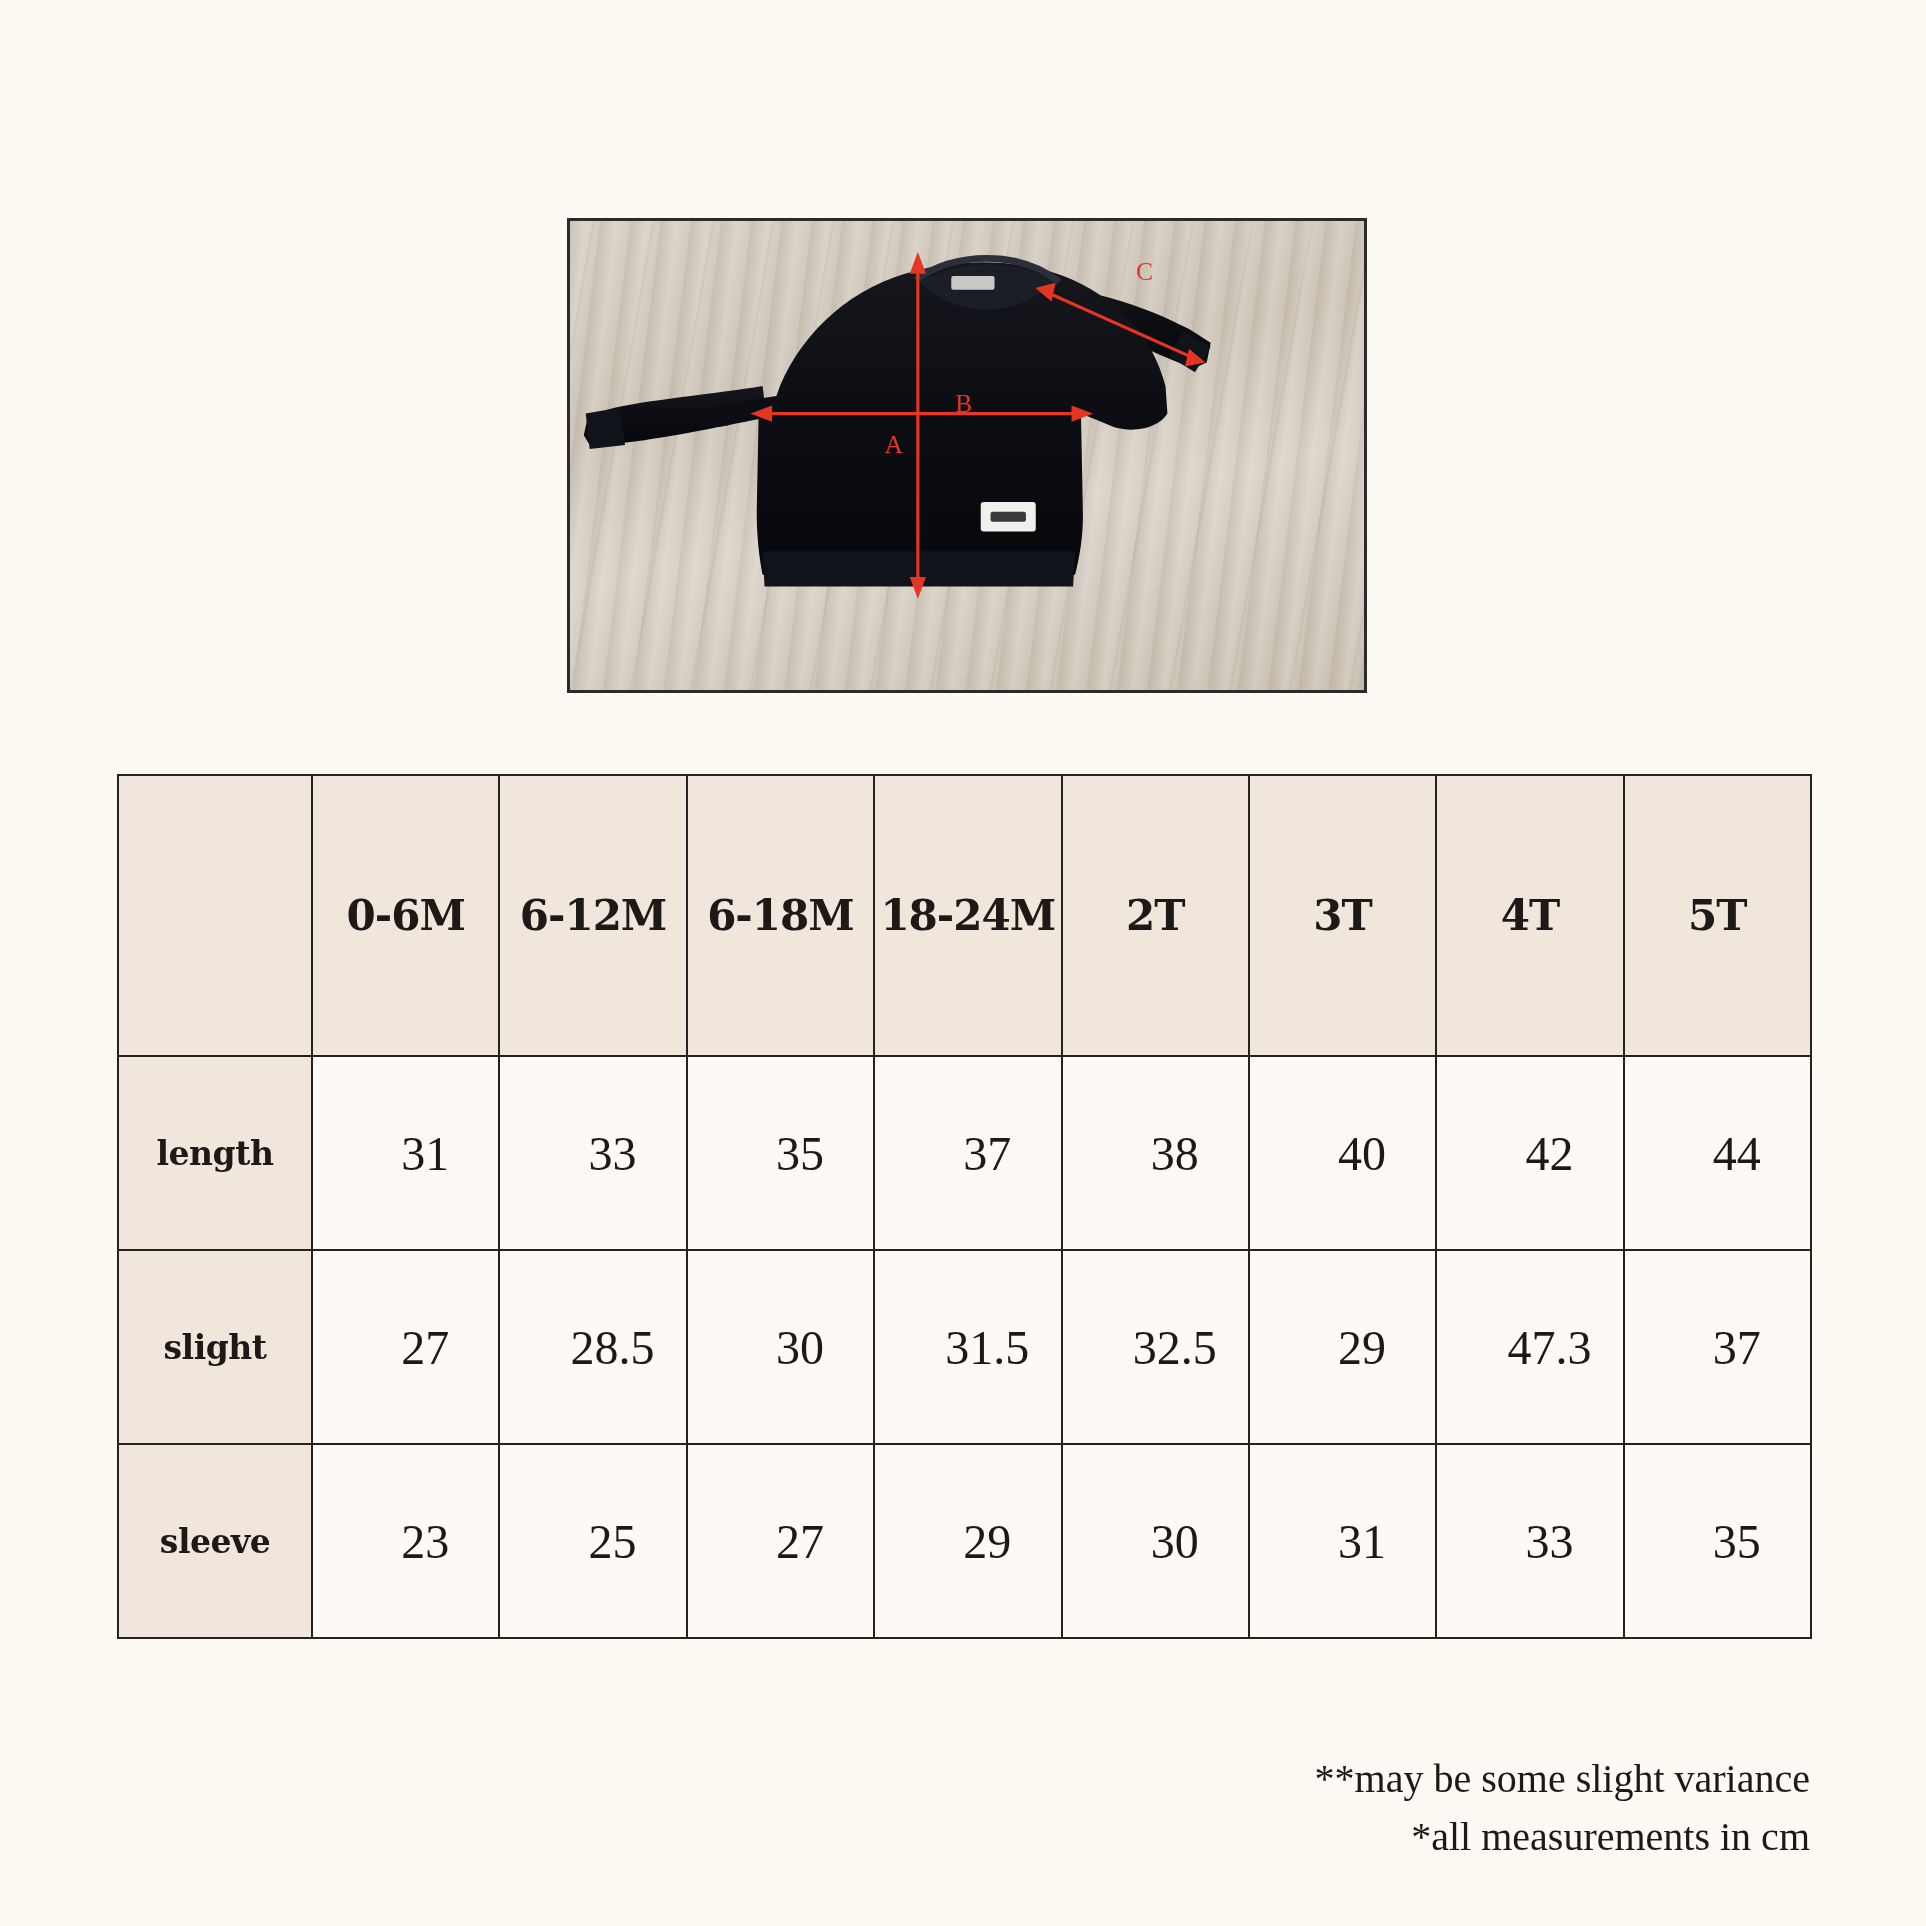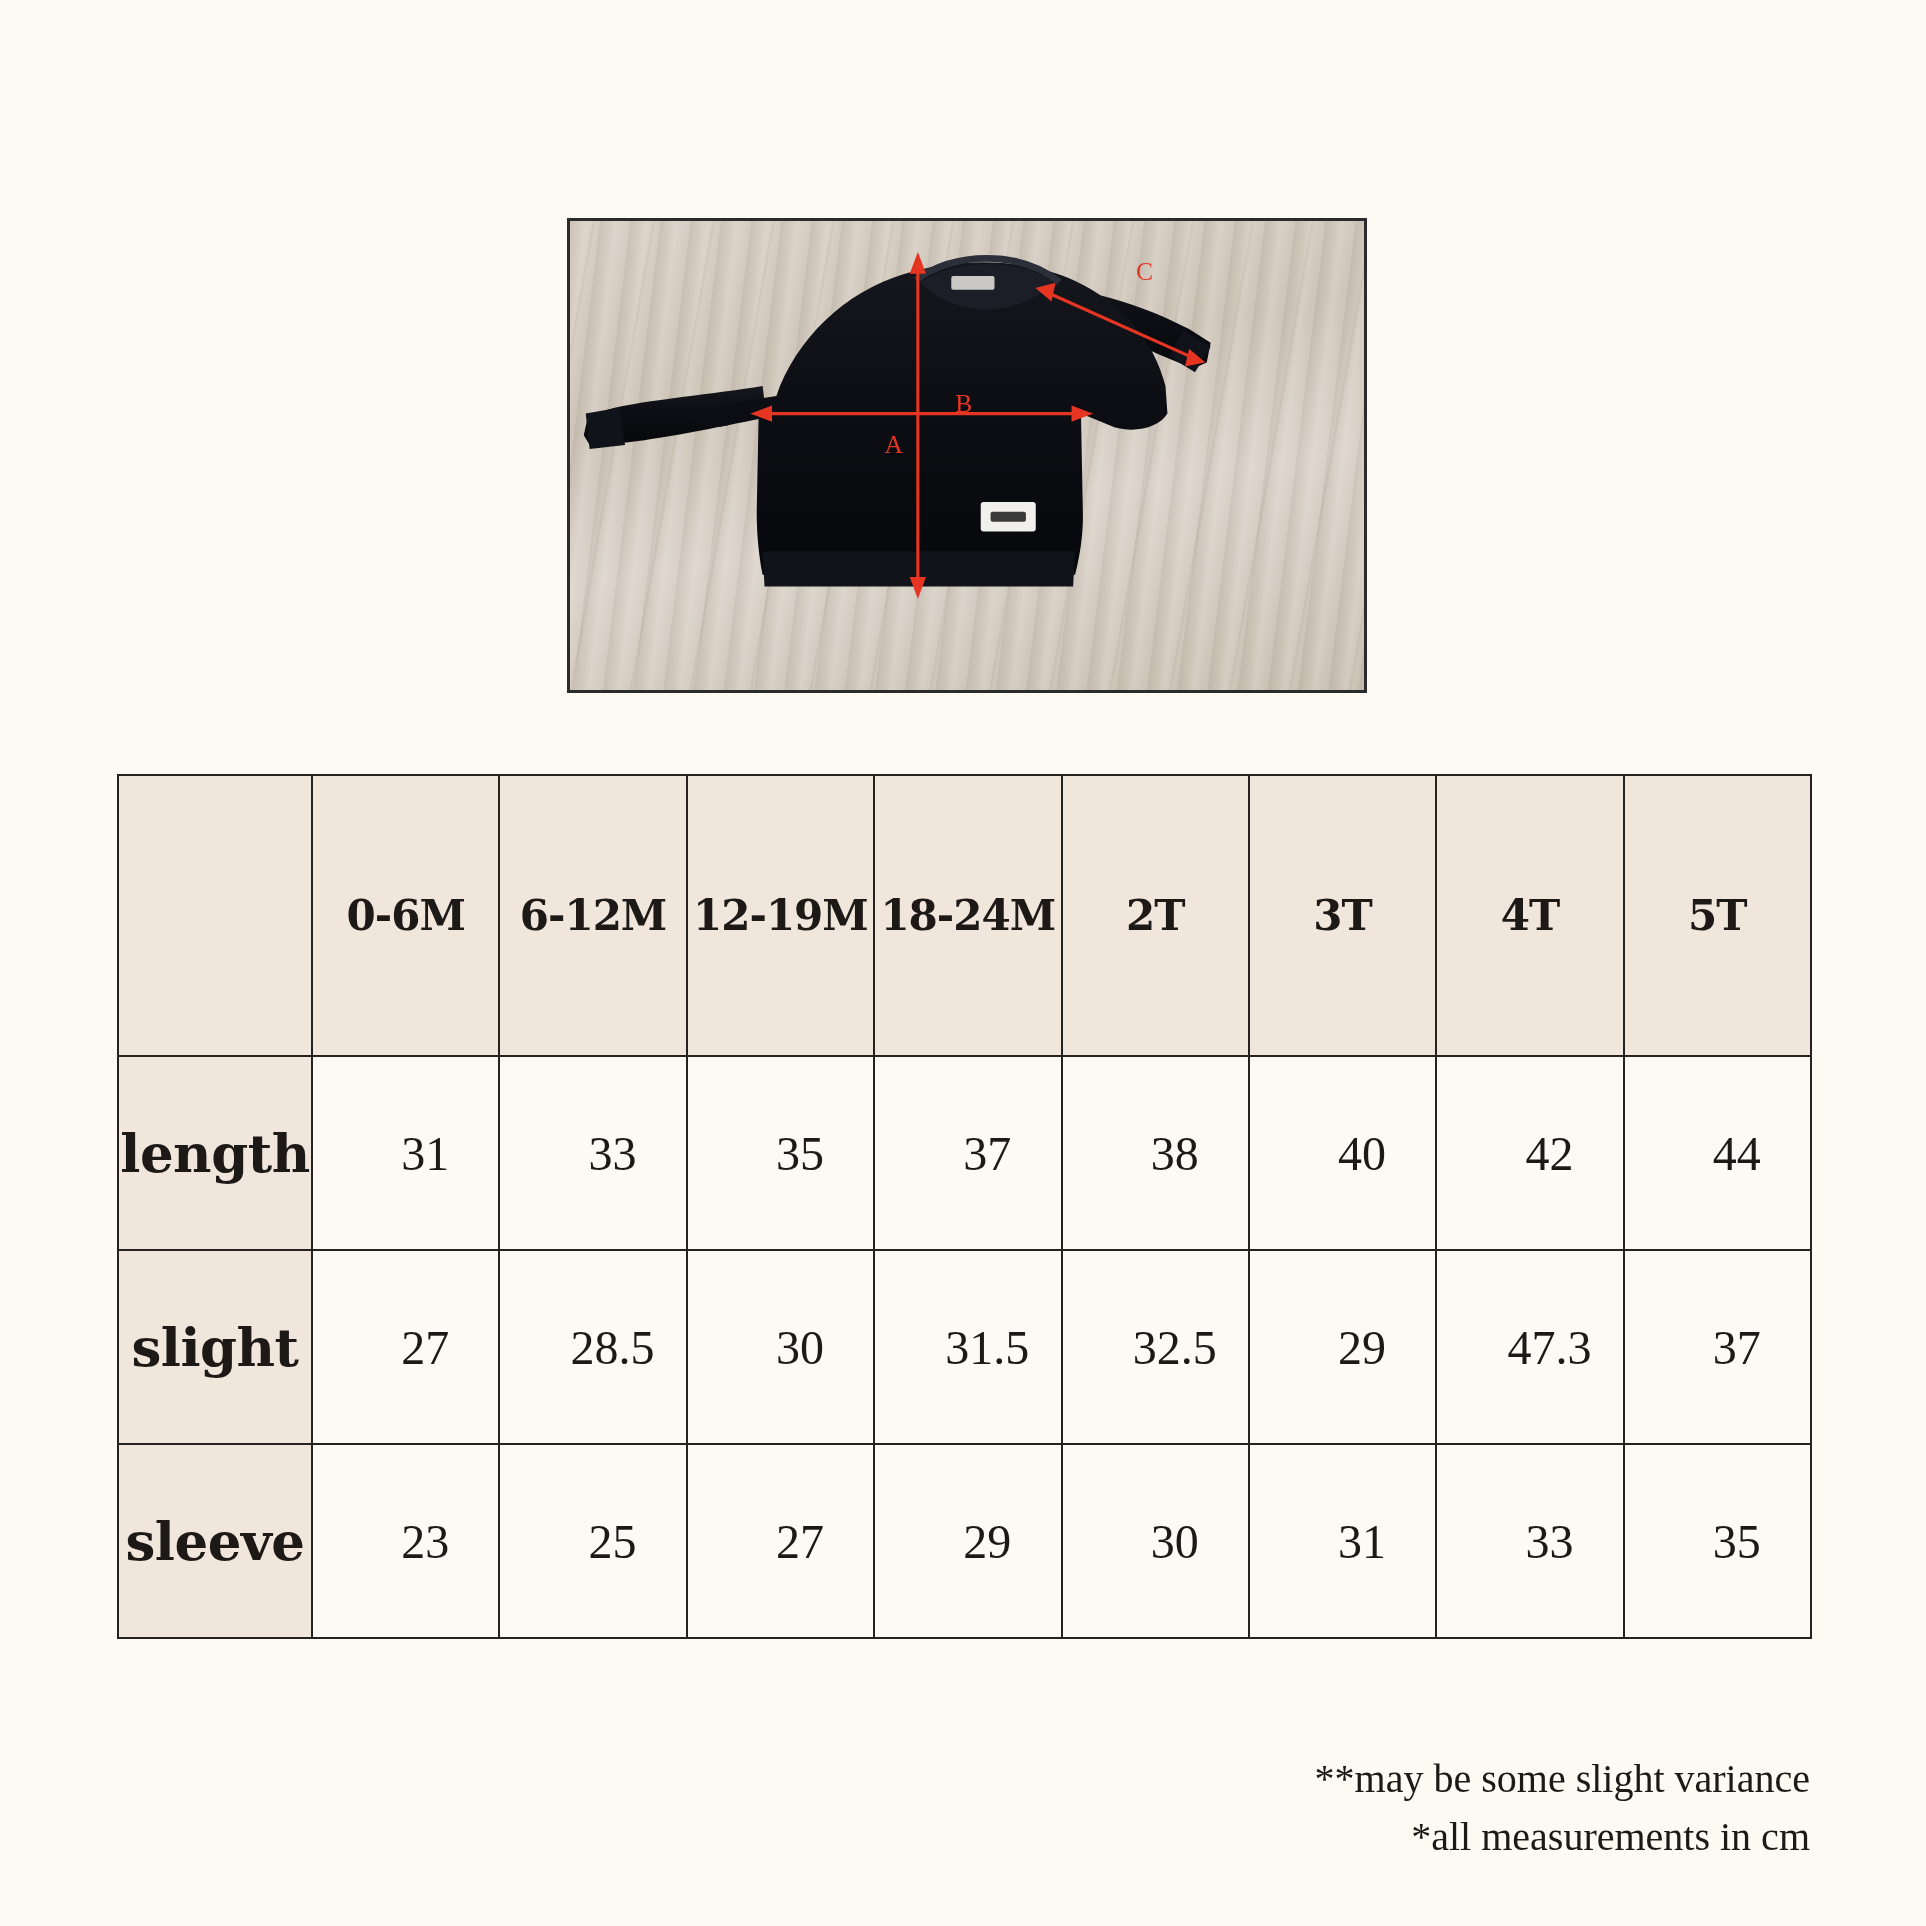--- a/index.html
+++ b/index.html
@@ -81,21 +81,21 @@
     font-size: 42px;
     letter-spacing: -1px;
   }
   table.sizes thead th.corner {
     background: #f0e6dc;
   }
   table.sizes tbody th.rowlabel {
     background: #f0e6dc;
     font-family: "DejaVu Serif", serif;
     font-weight: 700;
-    font-size: 53px;
+    font-size: 33px;
     letter-spacing: -0.5px;
   }
   table.sizes tbody td {
     background: #fdfaf6;
     height: 190px;
     font-size: 48px;
     font-family: "Liberation Serif", serif;
     padding-left: 40px;
   }
   col.first { width: 194px; }
@@ -197,21 +197,21 @@
           <col>
           <col>
           <col>
           <col>
       </colgroup>
       <thead>
         <tr>
           <th class="corner"></th>
           <th>0-6M</th>
           <th>6-12M</th>
-          <th>12-19M</th>
+          <th>6-18M</th>
           <th>18-24M</th>
           <th>2T</th>
           <th>3T</th>
           <th>4T</th>
           <th>5T</th>
         </tr>
       </thead>
       <tbody>
         <tr>
           <th class="rowlabel">length</th>

